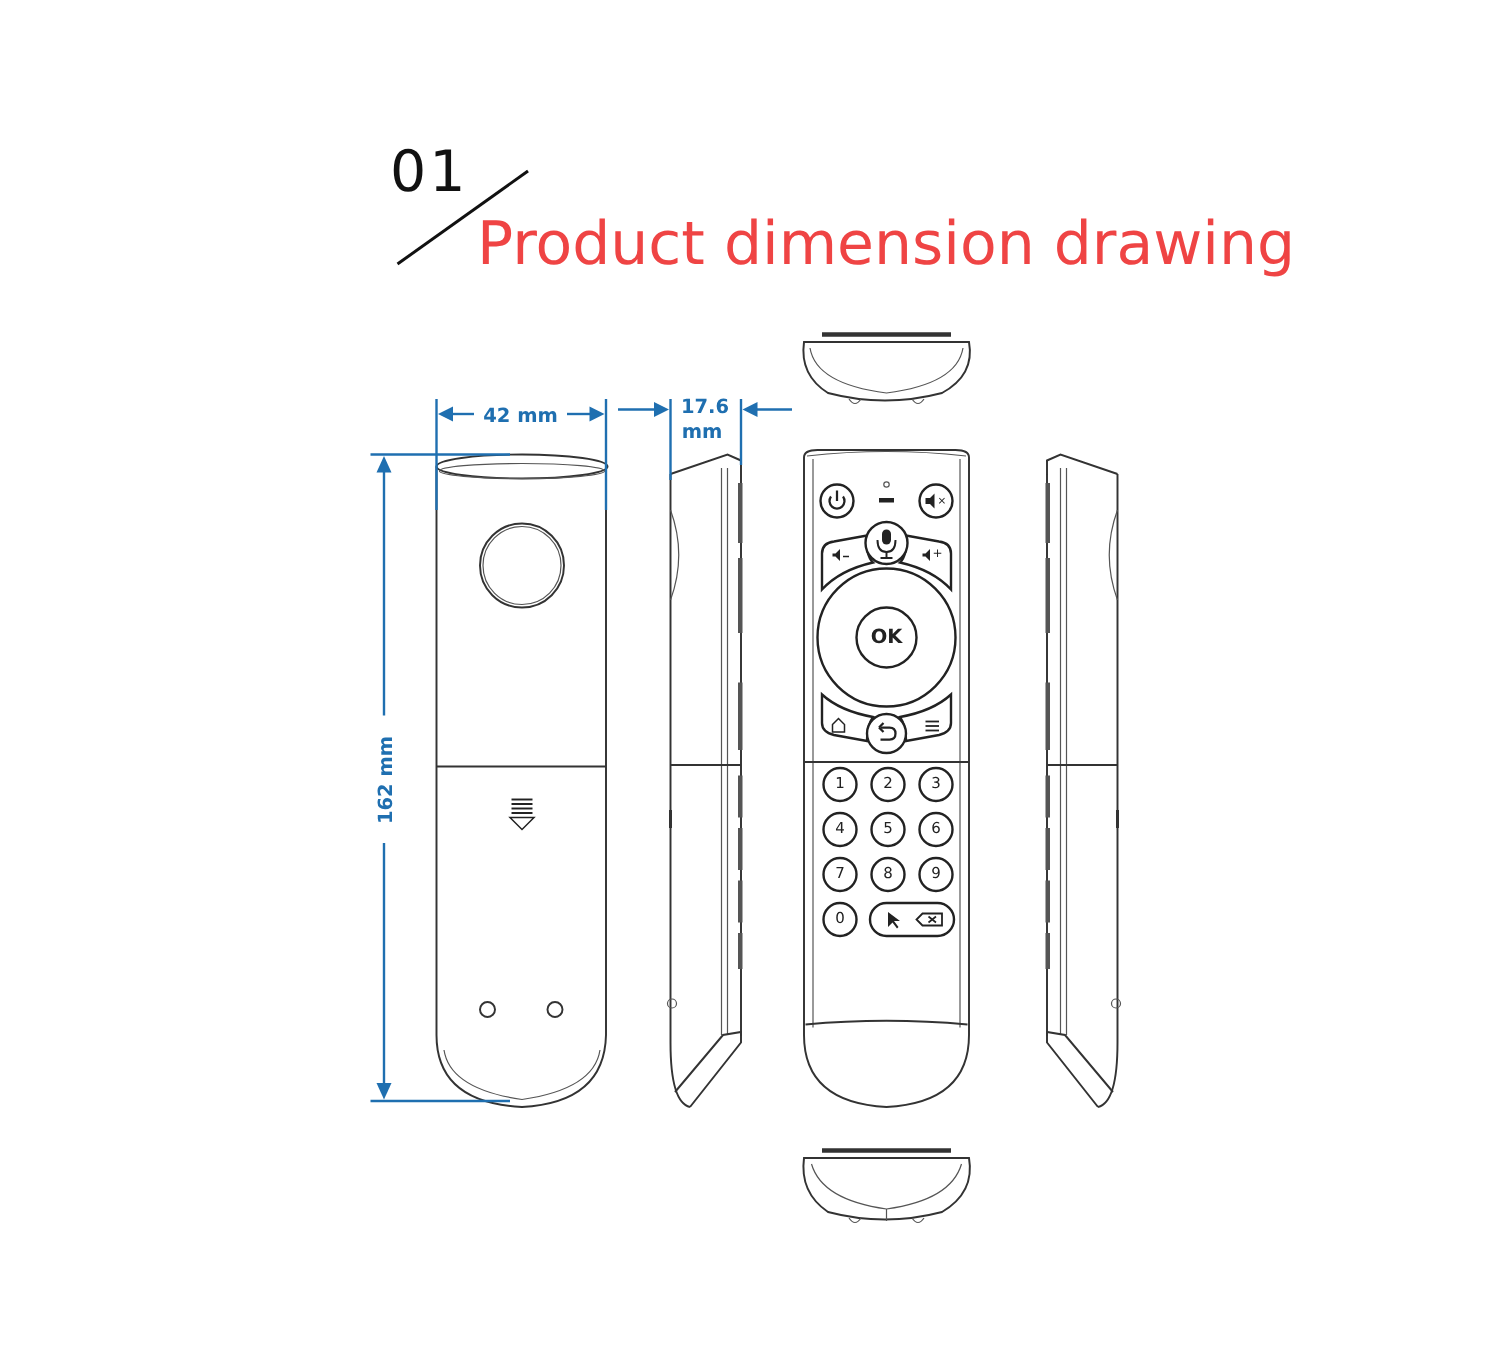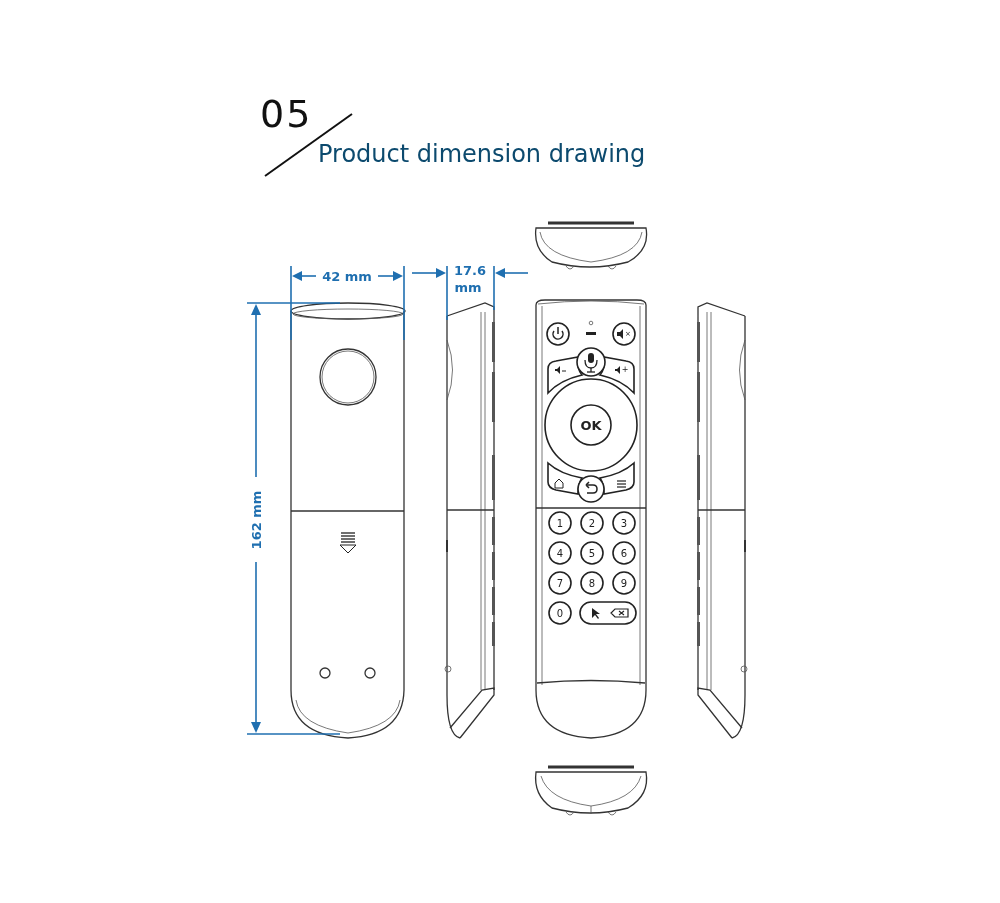--- a/index.html
+++ b/index.html
@@ -1,32 +1,32 @@
 <!DOCTYPE html>
 <html><head>
 <meta charset="utf-8">
 <style>
   html,body{margin:0;padding:0;background:#ffffff;}
   body{width:1000px;height:903px;position:relative;overflow:hidden;font-family:"DejaVu Sans",sans-serif;}
   .title-num{position:absolute;left:260px;top:92px;font-family:"DejaVu Sans",sans-serif;font-size:38px;color:#111;letter-spacing:2px;}
-  .title-text{position:absolute;left:318px;top:140px;font-family:"DejaVu Sans",sans-serif;font-size:24px;color:#0c4a6e;}
+  .title-text{position:absolute;left:318px;top:140px;font-family:"DejaVu Sans",sans-serif;font-size:40px;color:#ef4444;}
   svg{position:absolute;left:0;top:0;}
   .ln{fill:none;stroke:#333;stroke-width:1.3;}
   .thin{fill:none;stroke:#555;stroke-width:0.8;}
   .dim{stroke:#1f6fb0;stroke-width:1.6;fill:none;}
   .dimfill{fill:#1f6fb0;}
   .dimtxt{fill:#1f6fb0;font-family:"DejaVu Sans",sans-serif;font-weight:bold;font-size:13px;}
   .btn{fill:#fff;stroke:#222;stroke-width:1.6;}
   .btntxt{font-family:"DejaVu Sans",sans-serif;font-size:10px;fill:#222;text-anchor:middle;dominant-baseline:central;}
   .oktxt{font-family:"DejaVu Sans",sans-serif;font-weight:bold;font-size:13px;fill:#222;text-anchor:middle;dominant-baseline:central;}
 </style>
 </head>
 <body>
 
-<div class="title-num">05</div>
+<div class="title-num">01</div>
 <div class="title-text">Product dimension drawing</div>
 
 <svg width="1000" height="903" viewBox="0 0 1000 903">
 
   <line x1="265" y1="176" x2="352" y2="114" stroke="#111" stroke-width="2"></line>
 
   <g>
     <path class="ln" d="M291,311 L291,690 Q291,735 348,738 Q403,735 404,690 L404,311"></path>
     <ellipse class="ln" cx="348" cy="311" rx="57" ry="8"></ellipse>
     <ellipse class="thin" cx="348" cy="314" rx="55" ry="5"></ellipse>

